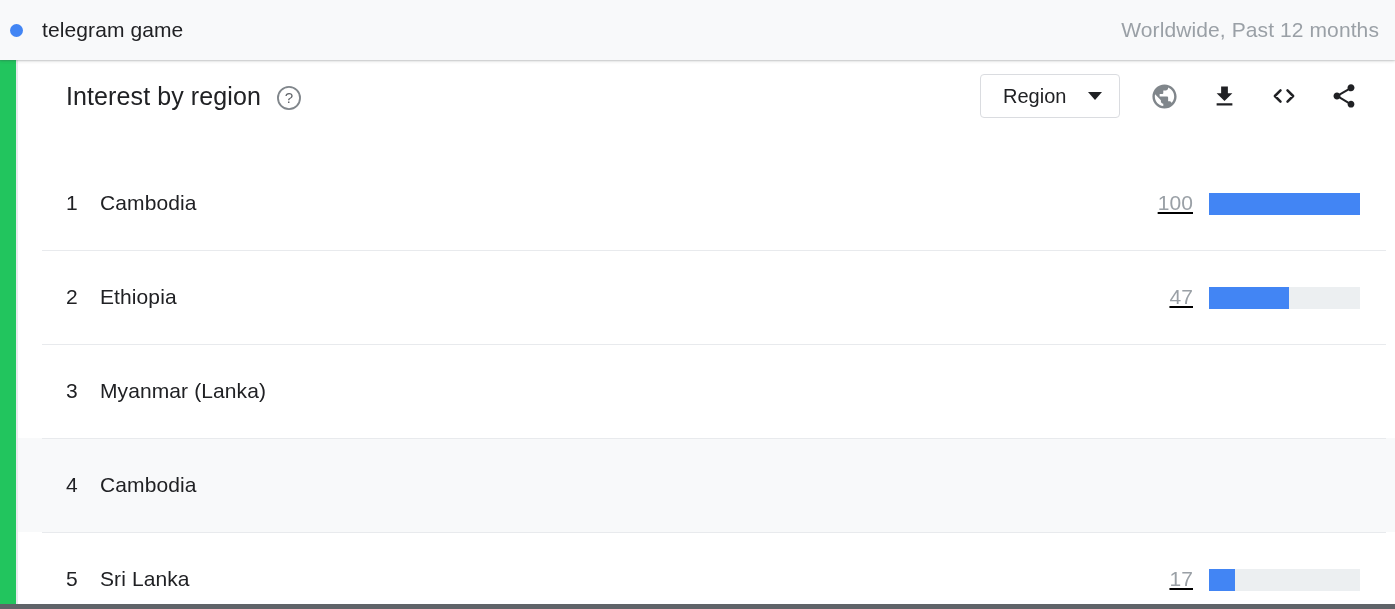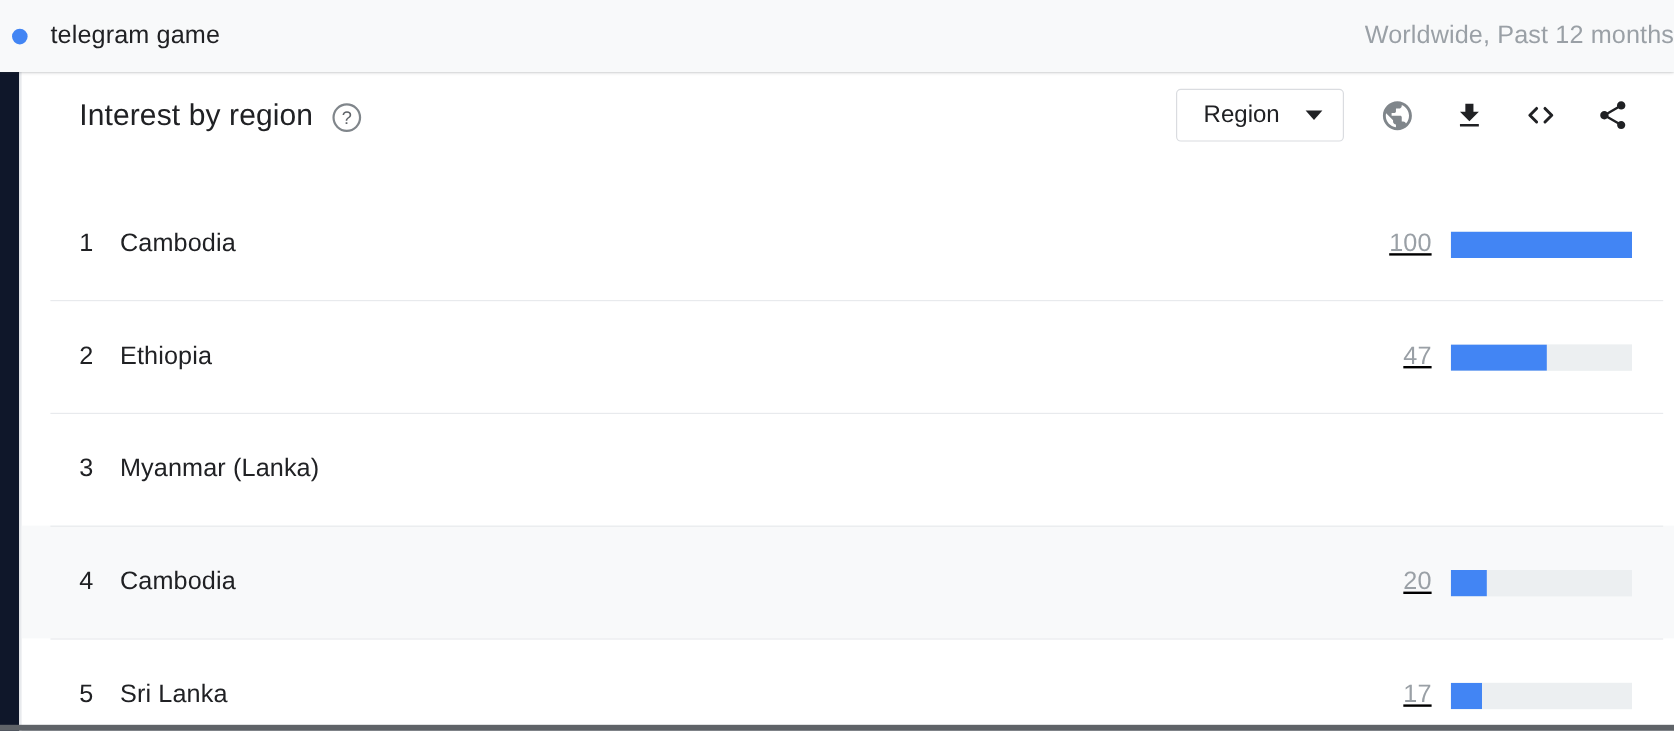--- a/index.html
+++ b/index.html
@@ -14,21 +14,21 @@
     background: #ffffff;
     font-family: "Liberation Sans", sans-serif;
     -webkit-font-smoothing: antialiased;
   }
 
   .viewport {
     position: relative;
     width: 1395px;
     height: 609px;
     overflow: hidden;
-    background: #0f172a;
+    background: #22c55e;
   }
 
   
   .query-header {
     position: absolute;
     top: 0;
     left: 0;
     width: 1395px;
     height: 60px;
     background: #f8f9fa;
@@ -56,21 +56,21 @@
     color: #202124;
     letter-spacing: 0.1px;
     white-space: nowrap;
   }
   .query-right {
     margin-left: auto;
     font-size: 21px;
     color: #9aa0a6;
     letter-spacing: 0.1px;
     white-space: nowrap;
-    padding-right: 0px;
+    padding-right: 16px;
     overflow: hidden;
   }
 
   
   .widget {
     position: absolute;
     top: 60px;
     left: 16px;
     width: 1395px;
     height: 549px;
@@ -317,26 +317,20 @@
       </div>
 
       <div class="geo-row">
         <span class="geo-rank">3</span>
         <span class="geo-name">Myanmar (Lanka)</span>
       </div>
 
       <div class="geo-row is-hovered">
         <span class="geo-rank">4</span>
         <span class="geo-name">Cambodia</span>
-        <span class="geo-metric">
-          <span class="geo-value">20</span>
-          <span class="geo-bar-track">
-            <span class="geo-bar-fill" style="width: 20%;"></span>
-          </span>
-        </span>
       </div>
 
       <div class="geo-row">
         <span class="geo-rank">5</span>
         <span class="geo-name">Sri Lanka</span>
         <span class="geo-metric">
           <span class="geo-value">17</span>
           <span class="geo-bar-track">
             <span class="geo-bar-fill" style="width: 17%;"></span>
           </span>

